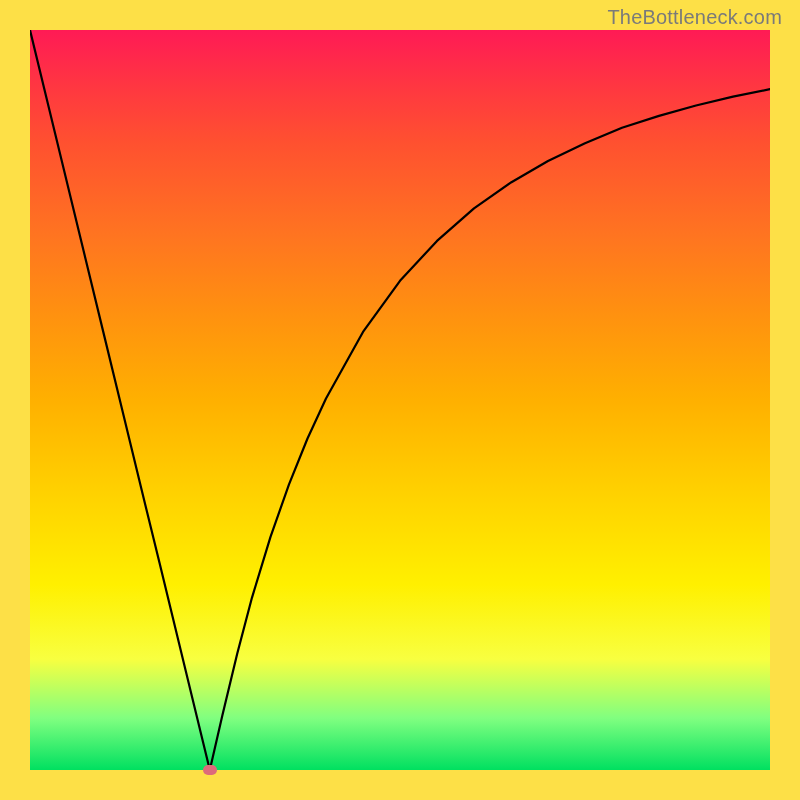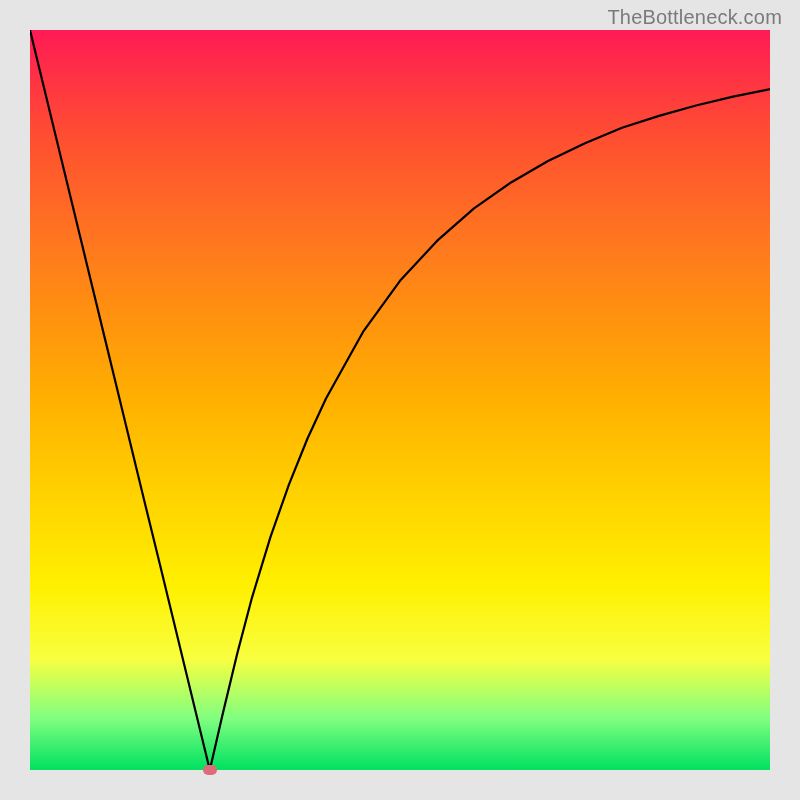--- a/index.html
+++ b/index.html
@@ -7,21 +7,21 @@
     padding: 0;
     width: 800px;
     height: 800px;
     background: #000000;
     overflow: hidden;
   }
   .container {
     position: relative;
     width: 800px;
     height: 800px;
-    background: #e5e5e5;
+    background: #fde047;
   }
   .plot-area {
     position: absolute;
     left: 30px;
     top: 30px;
     width: 740px;
     height: 740px;
     background: linear-gradient(to bottom,
       #ff1a55 0%,
       #ff3840 8%,

